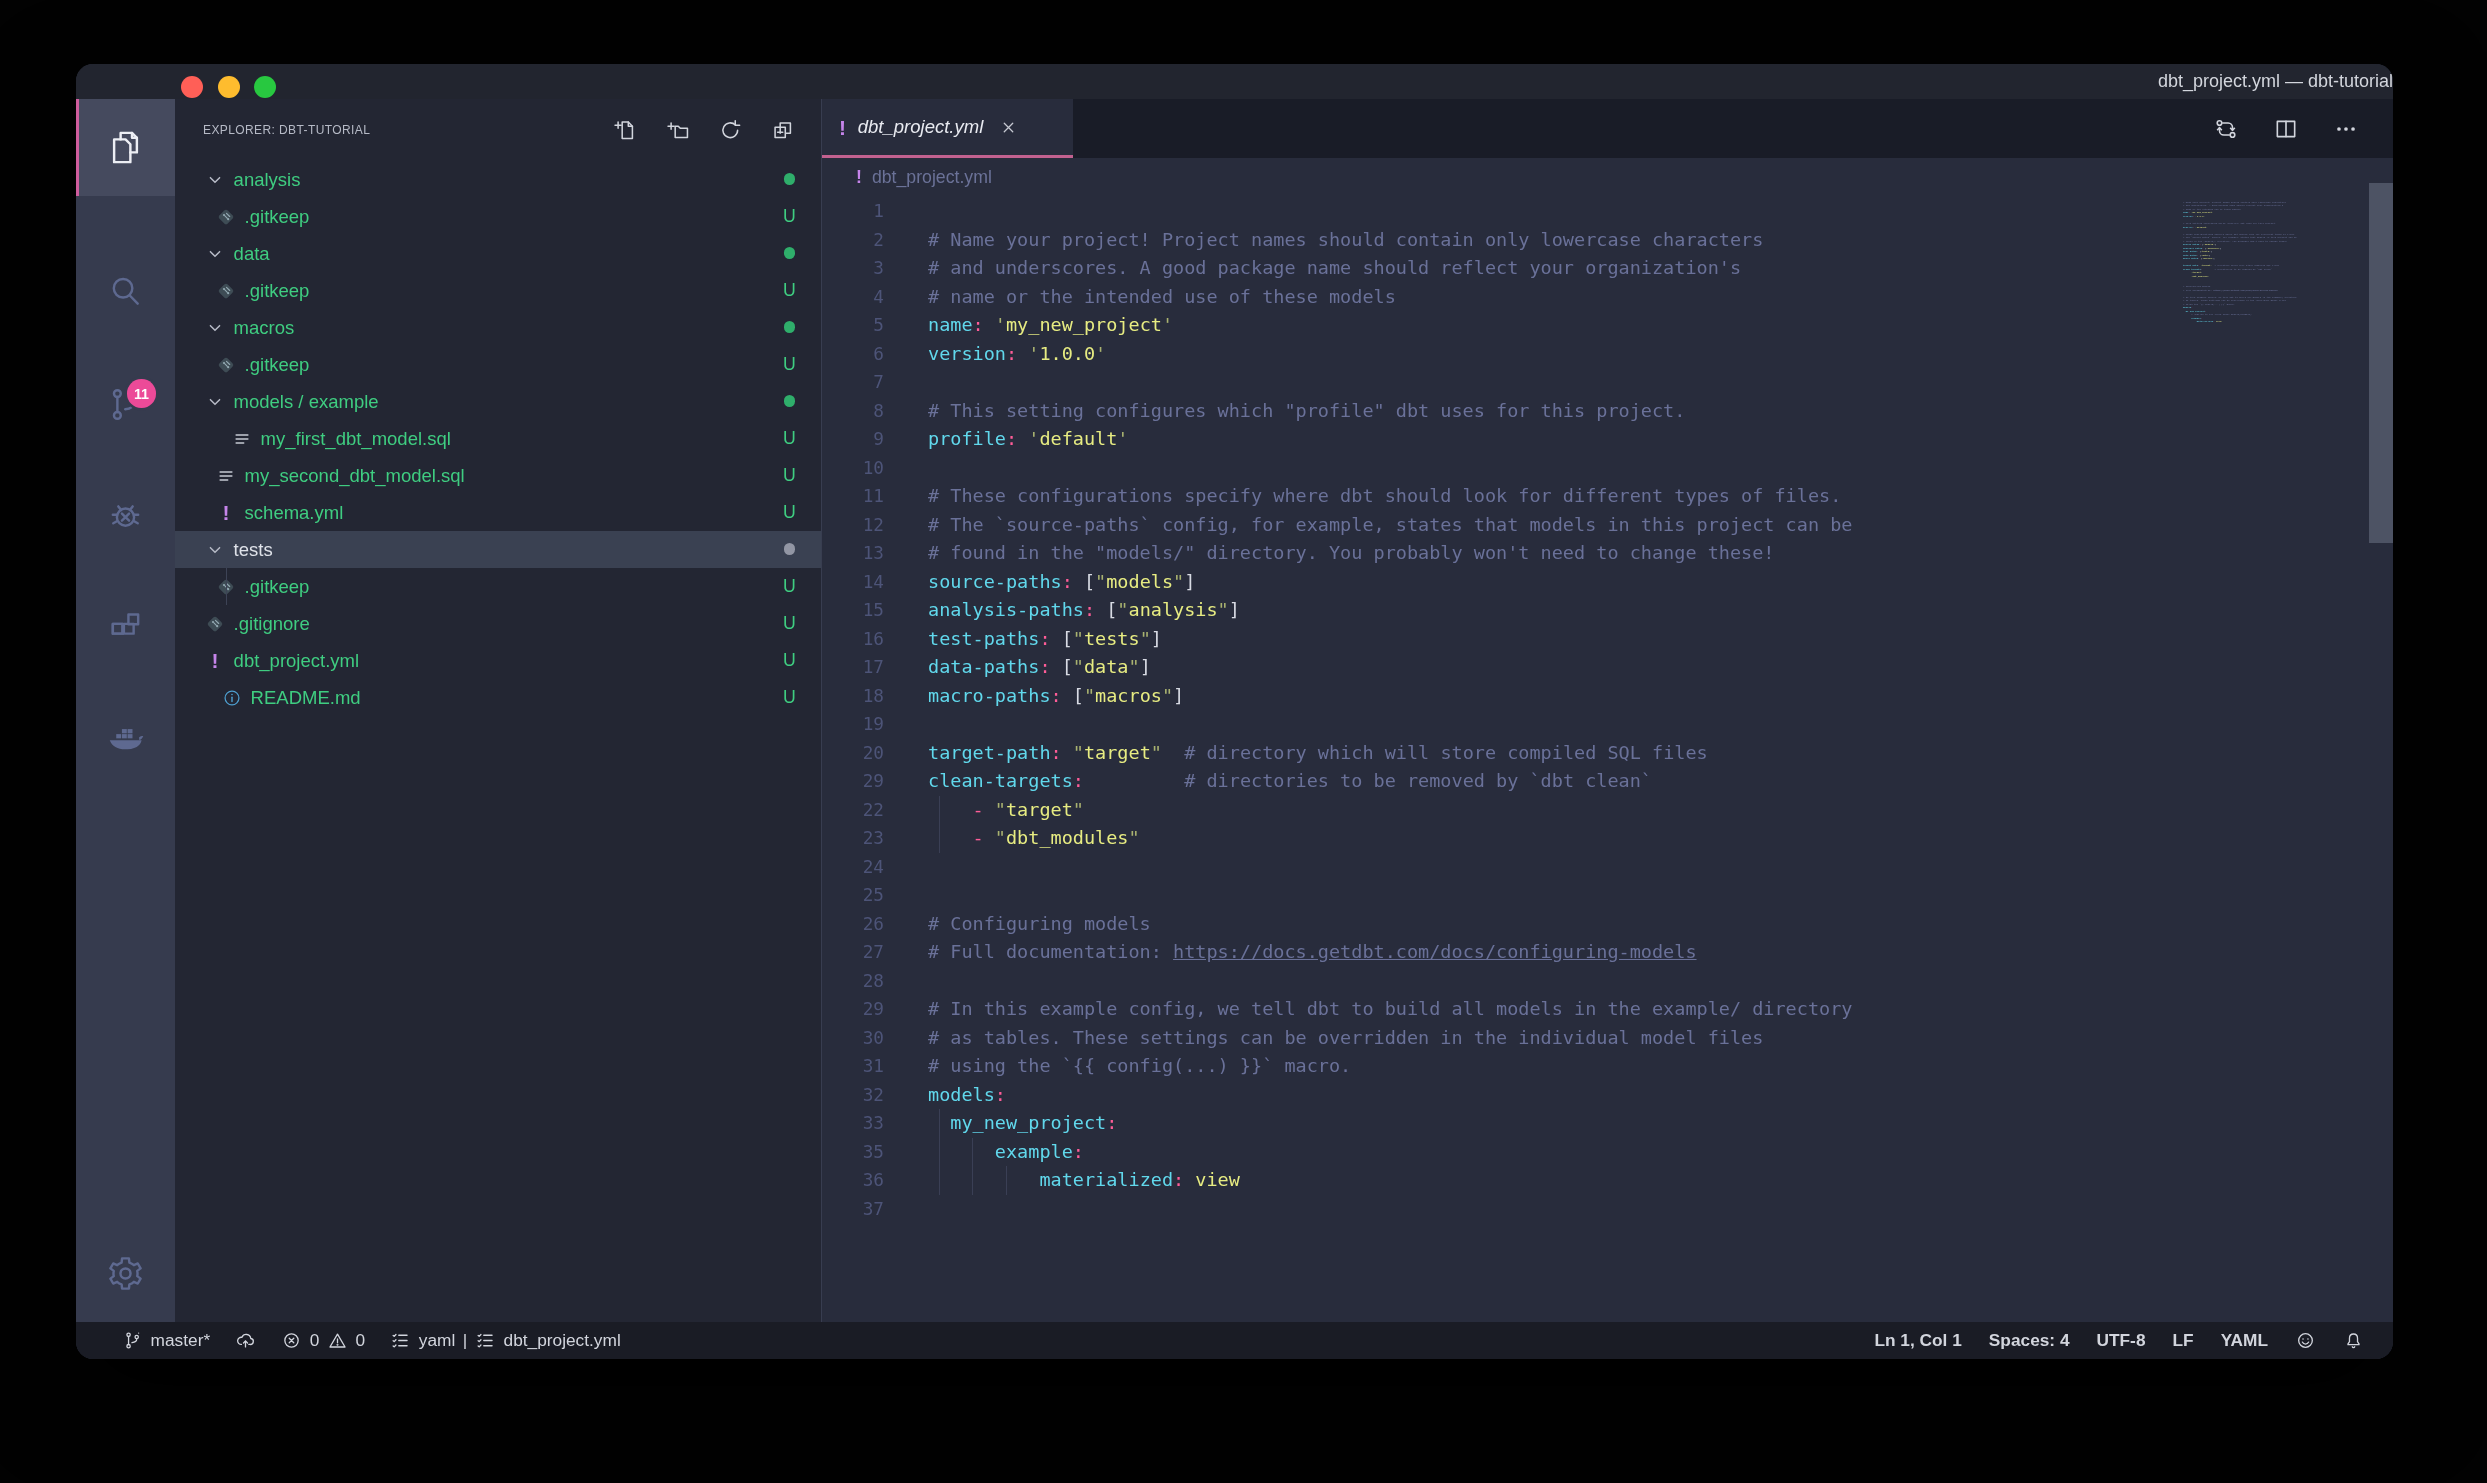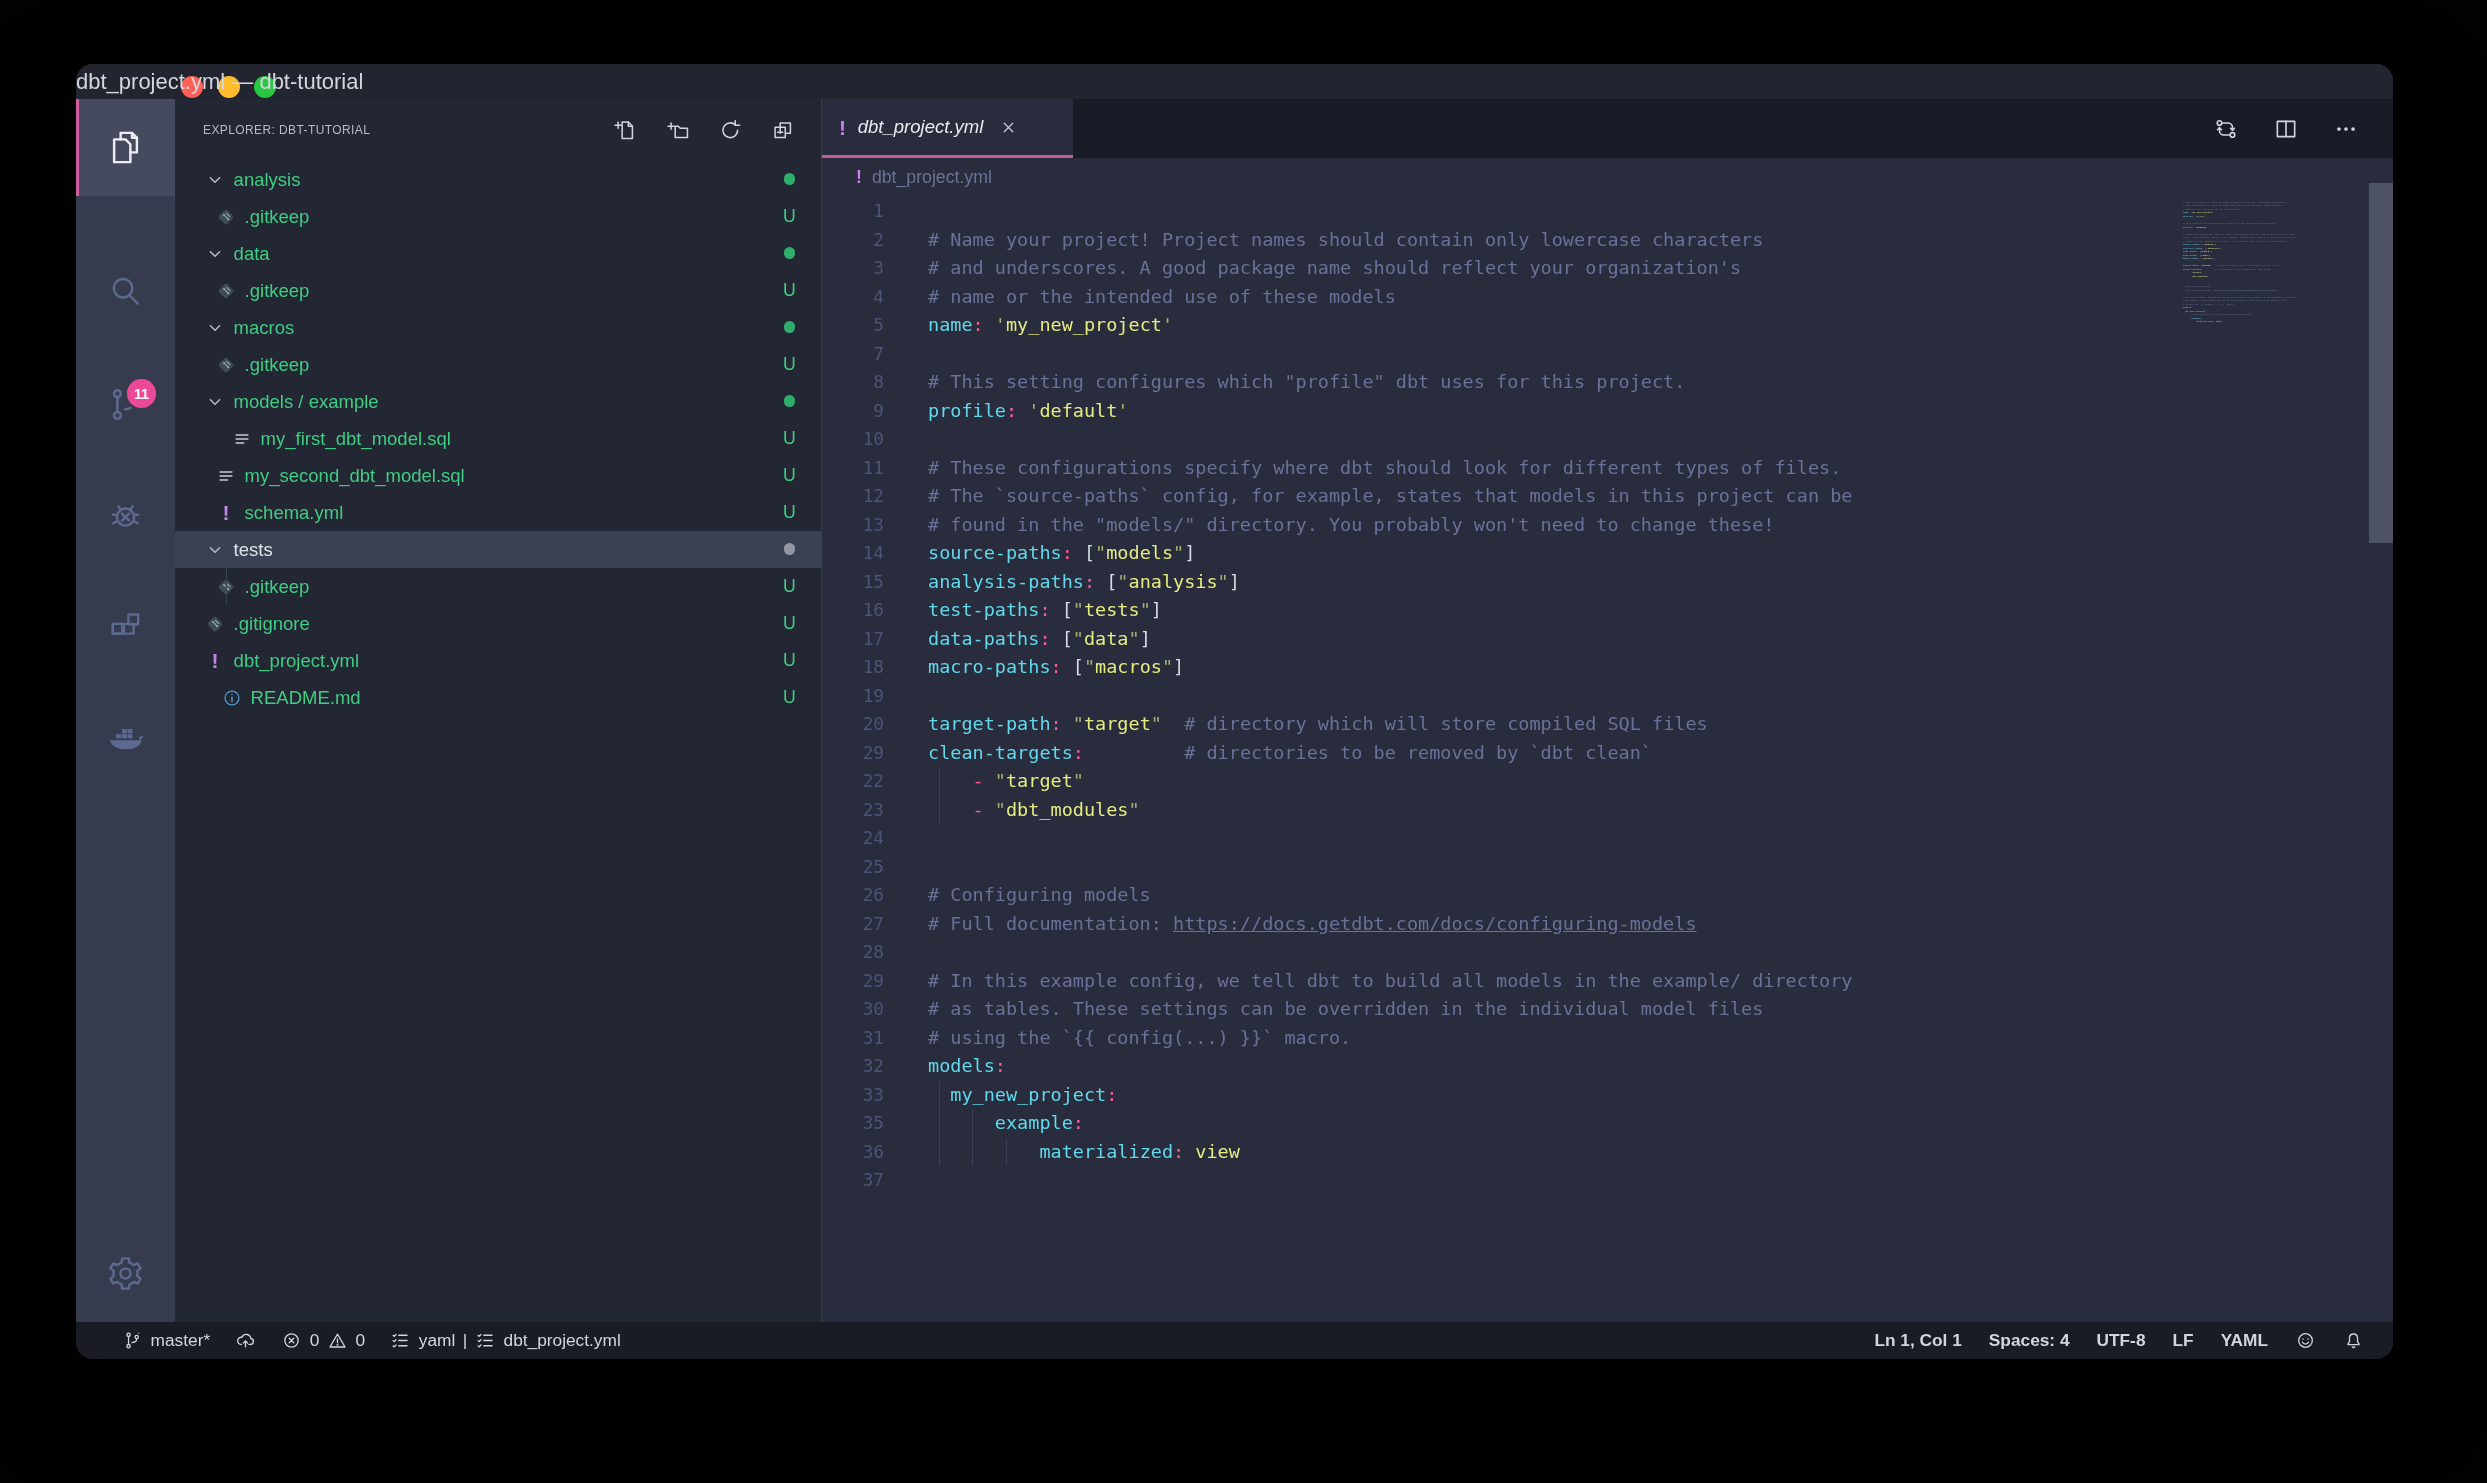--- a/index.html
+++ b/index.html
@@ -5,21 +5,21 @@
   html,body{margin:0;padding:0;background:#000;}
   .stage{position:relative;width:2487px;height:1484px;background:#020202;font-family:"Liberation Sans",sans-serif;overflow:hidden;}
   .window{position:absolute;left:76px;top:64px;width:2317px;height:1295px;background:#282c3c;border-radius:17px;overflow:hidden;box-shadow:0 34px 93px rgba(0,0,0,.9);}
 
   
   .titlebar{position:absolute;left:0;top:0;right:0;height:35px;background:#22252f;}
   .tl{position:absolute;top:11.8px;width:22px;height:22px;border-radius:50%;}
   .tl.red{left:105px;background:#ff5f57;}
   .tl.yellow{left:142px;background:#febc2e;}
   .tl.green{left:178px;background:#28c840;}
-  .wtitle{position:absolute;left:0;right:0;top:0;height:35px;line-height:35px;text-align:left;color:#d3d6dd;font-size:22px;}
+  .wtitle{position:absolute;left:0;right:0;top:0;height:35px;line-height:35px;text-align:right;color:#d3d6dd;font-size:18px;}
 
   
   .activitybar{position:absolute;left:0;top:35px;width:99px;bottom:37px;background:#363b4e;}
   .acell{position:absolute;left:0;width:99px;height:111px;display:flex;align-items:center;justify-content:center;color:#5e6990;}
   .acell.active{color:#eceef4;background:#454a5e;}
   .aindicator{position:absolute;left:0;top:0;width:3.4px;height:97px;background:#cf5d9d;}
   .acell svg{width:39px;height:39px;}
   .abadge{position:absolute;left:51px;top:30px;min-width:29px;height:29px;border-radius:14.3px;background:#ec4a98;color:#fff;font-size:14.3px;font-weight:bold;display:flex;align-items:center;justify-content:center;box-shadow:0 0 0 2.5px #363b4e;}
 
   
@@ -433,20 +433,21 @@
       <div class="breadcrumb">
         <span class="yaml-bang icon">!</span>
         <span class="bcname">dbt_project.yml</span>
       </div>
       <div class="codearea" id="codelines">
           <div class="cline"><span class="lnum">1</span><span class="lcontent"></span></div>
           <div class="cline"><span class="lnum">2</span><span class="lcontent"><span class="tk-cm"># Name your project! Project names should contain only lowercase characters</span></span></div>
           <div class="cline"><span class="lnum">3</span><span class="lcontent"><span class="tk-cm"># and underscores. A good package name should reflect your organization's</span></span></div>
           <div class="cline"><span class="lnum">4</span><span class="lcontent"><span class="tk-cm"># name or the intended use of these models</span></span></div>
           <div class="cline"><span class="lnum">5</span><span class="lcontent"><span class="tk-key">name</span><span class="tk-pk">:</span><span class="tk-pl"> </span><span class="tk-qt">'</span><span class="tk-st">my_new_project</span><span class="tk-qt">'</span></span></div>
+          <div class="cline"><span class="lnum">6</span><span class="lcontent"><span class="tk-key">version</span><span class="tk-pk">:</span><span class="tk-pl"> </span><span class="tk-qt">'</span><span class="tk-st">1.0.0</span><span class="tk-qt">'</span></span></div>
           <div class="cline"><span class="lnum">7</span><span class="lcontent"></span></div>
           <div class="cline"><span class="lnum">8</span><span class="lcontent"><span class="tk-cm"># This setting configures which "profile" dbt uses for this project.</span></span></div>
           <div class="cline"><span class="lnum">9</span><span class="lcontent"><span class="tk-key">profile</span><span class="tk-pk">:</span><span class="tk-pl"> </span><span class="tk-qt">'</span><span class="tk-st">default</span><span class="tk-qt">'</span></span></div>
           <div class="cline"><span class="lnum">10</span><span class="lcontent"></span></div>
           <div class="cline"><span class="lnum">11</span><span class="lcontent"><span class="tk-cm"># These configurations specify where dbt should look for different types of files.</span></span></div>
           <div class="cline"><span class="lnum">12</span><span class="lcontent"><span class="tk-cm"># The `source-paths` config, for example, states that models in this project can be</span></span></div>
           <div class="cline"><span class="lnum">13</span><span class="lcontent"><span class="tk-cm"># found in the "models/" directory. You probably won't need to change these!</span></span></div>
           <div class="cline"><span class="lnum">14</span><span class="lcontent"><span class="tk-key">source-paths</span><span class="tk-pk">:</span><span class="tk-pl"> </span><span class="tk-br">[</span><span class="tk-qt">"</span><span class="tk-st">models</span><span class="tk-qt">"</span><span class="tk-br">]</span></span></div>
           <div class="cline"><span class="lnum">15</span><span class="lcontent"><span class="tk-key">analysis-paths</span><span class="tk-pk">:</span><span class="tk-pl"> </span><span class="tk-br">[</span><span class="tk-qt">"</span><span class="tk-st">analysis</span><span class="tk-qt">"</span><span class="tk-br">]</span></span></div>
           <div class="cline"><span class="lnum">16</span><span class="lcontent"><span class="tk-key">test-paths</span><span class="tk-pk">:</span><span class="tk-pl"> </span><span class="tk-br">[</span><span class="tk-qt">"</span><span class="tk-st">tests</span><span class="tk-qt">"</span><span class="tk-br">]</span></span></div>

